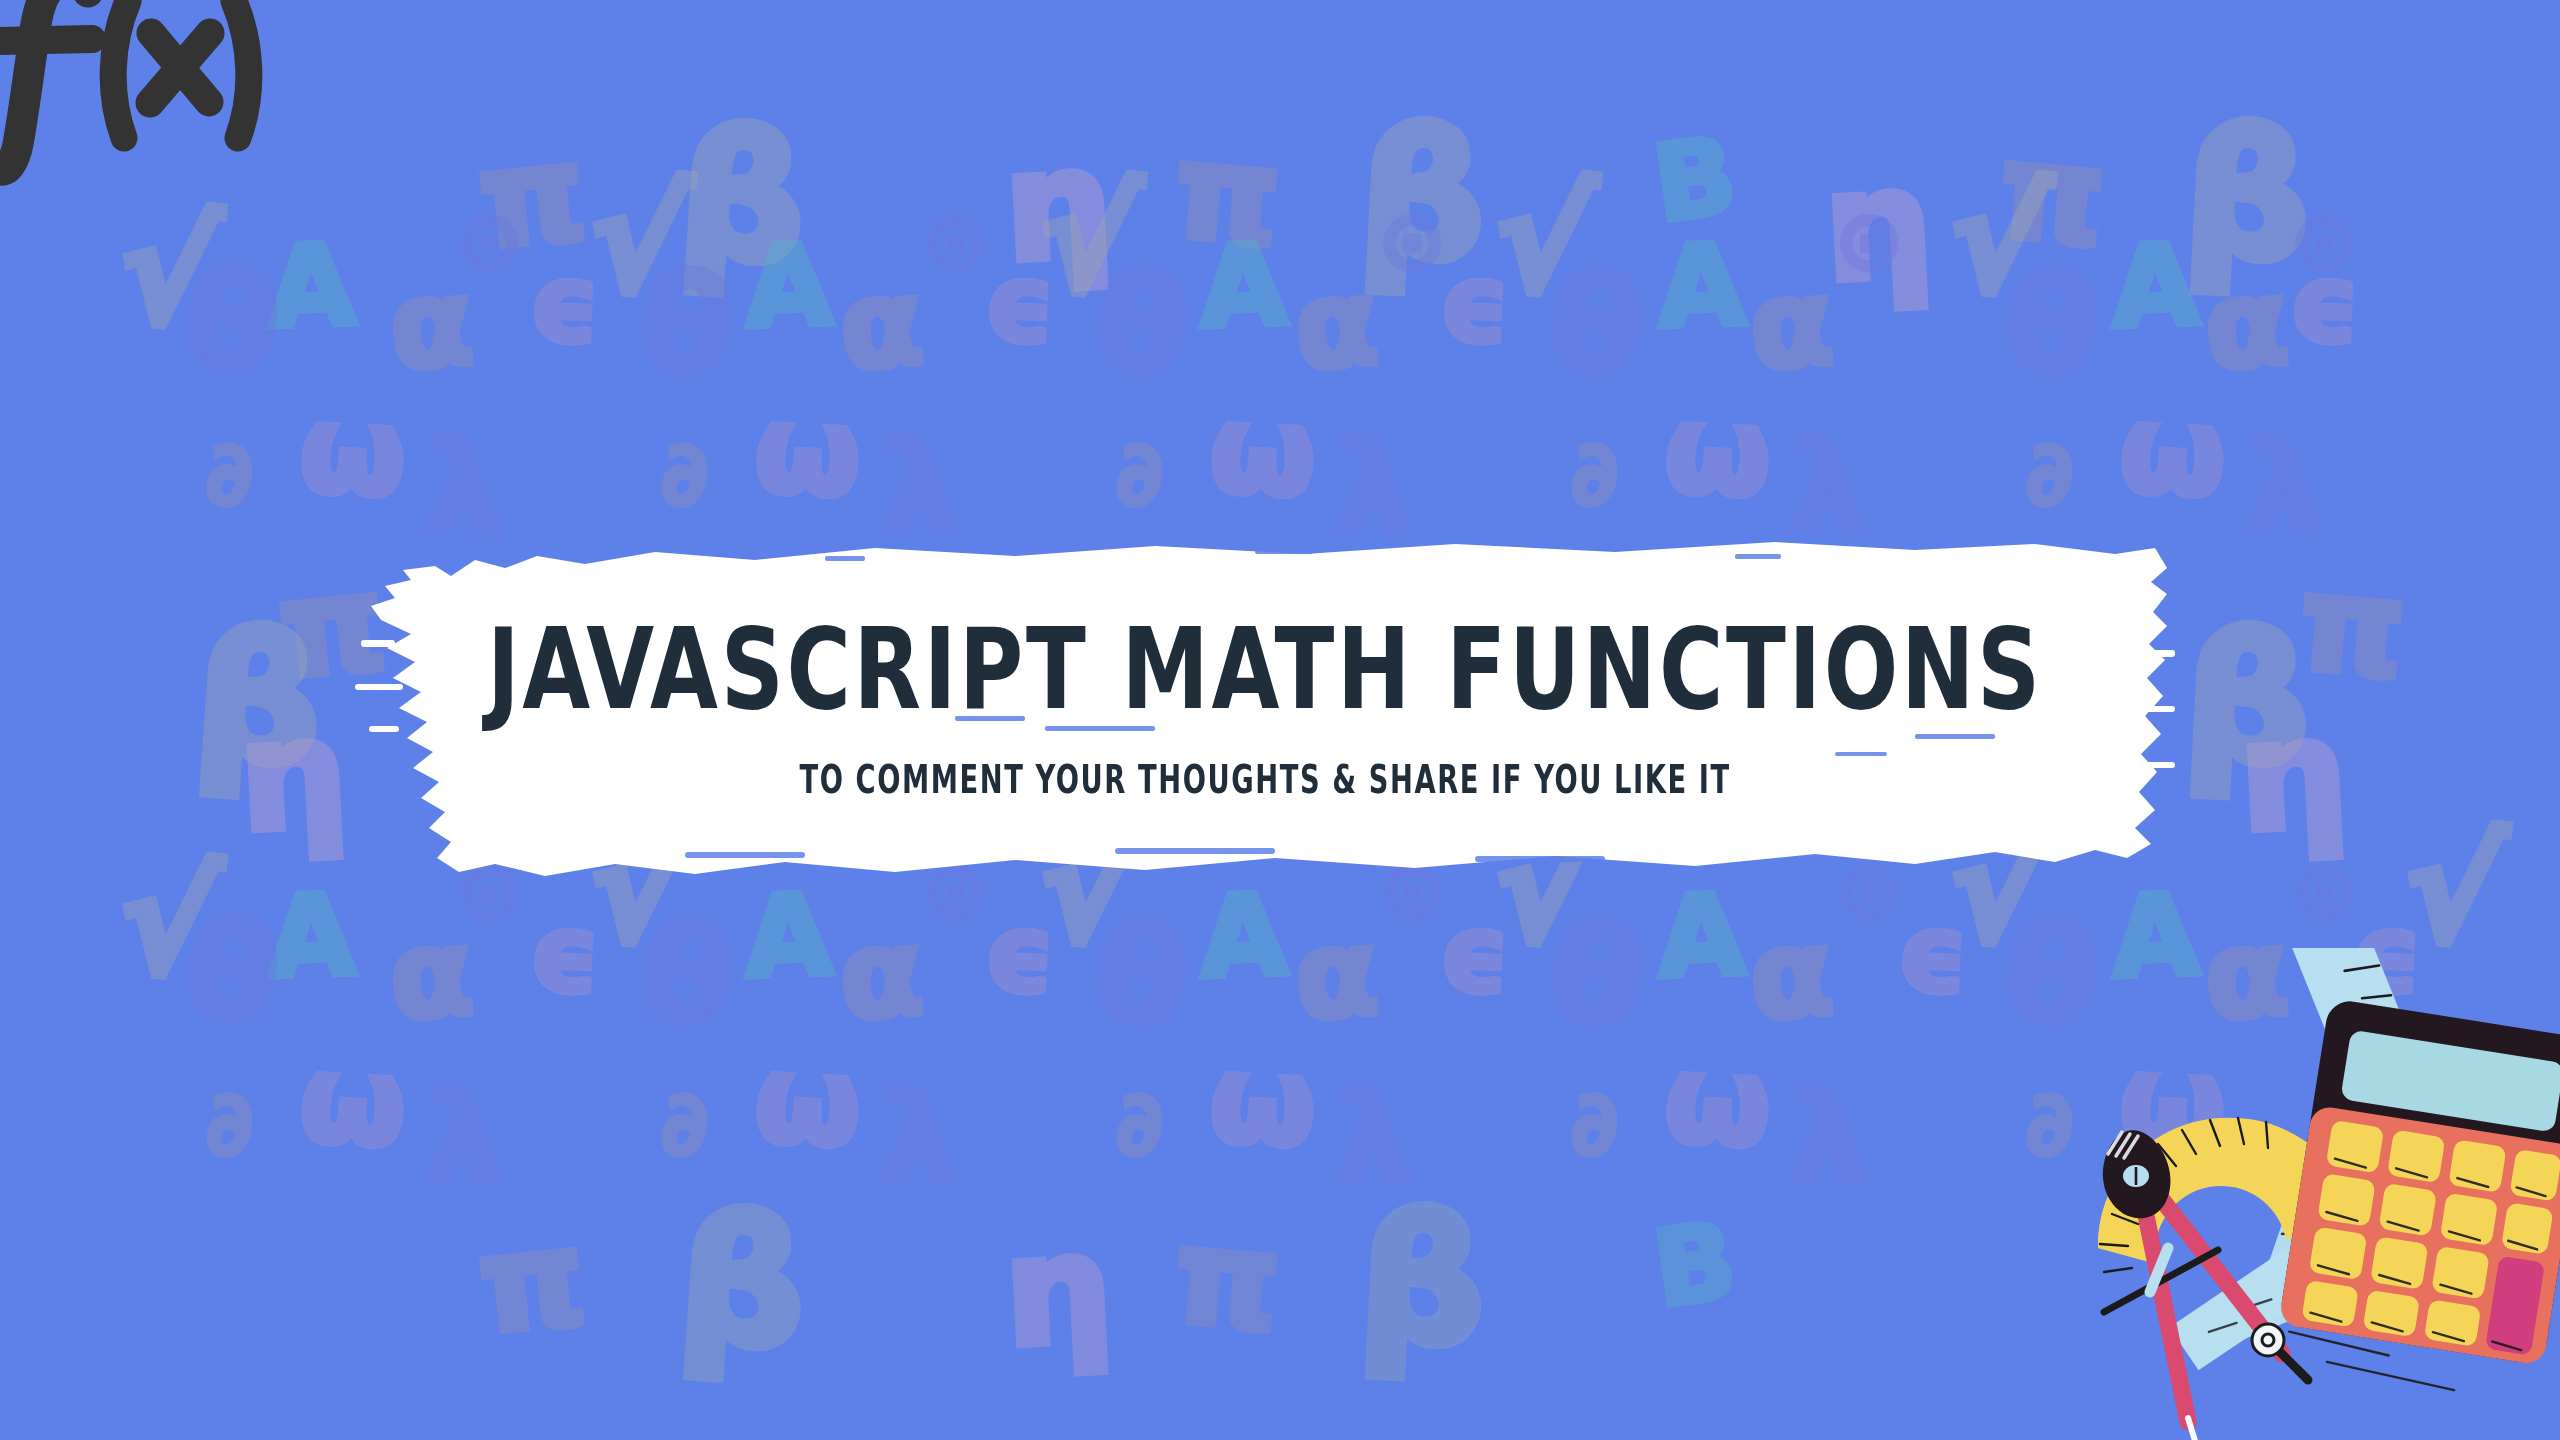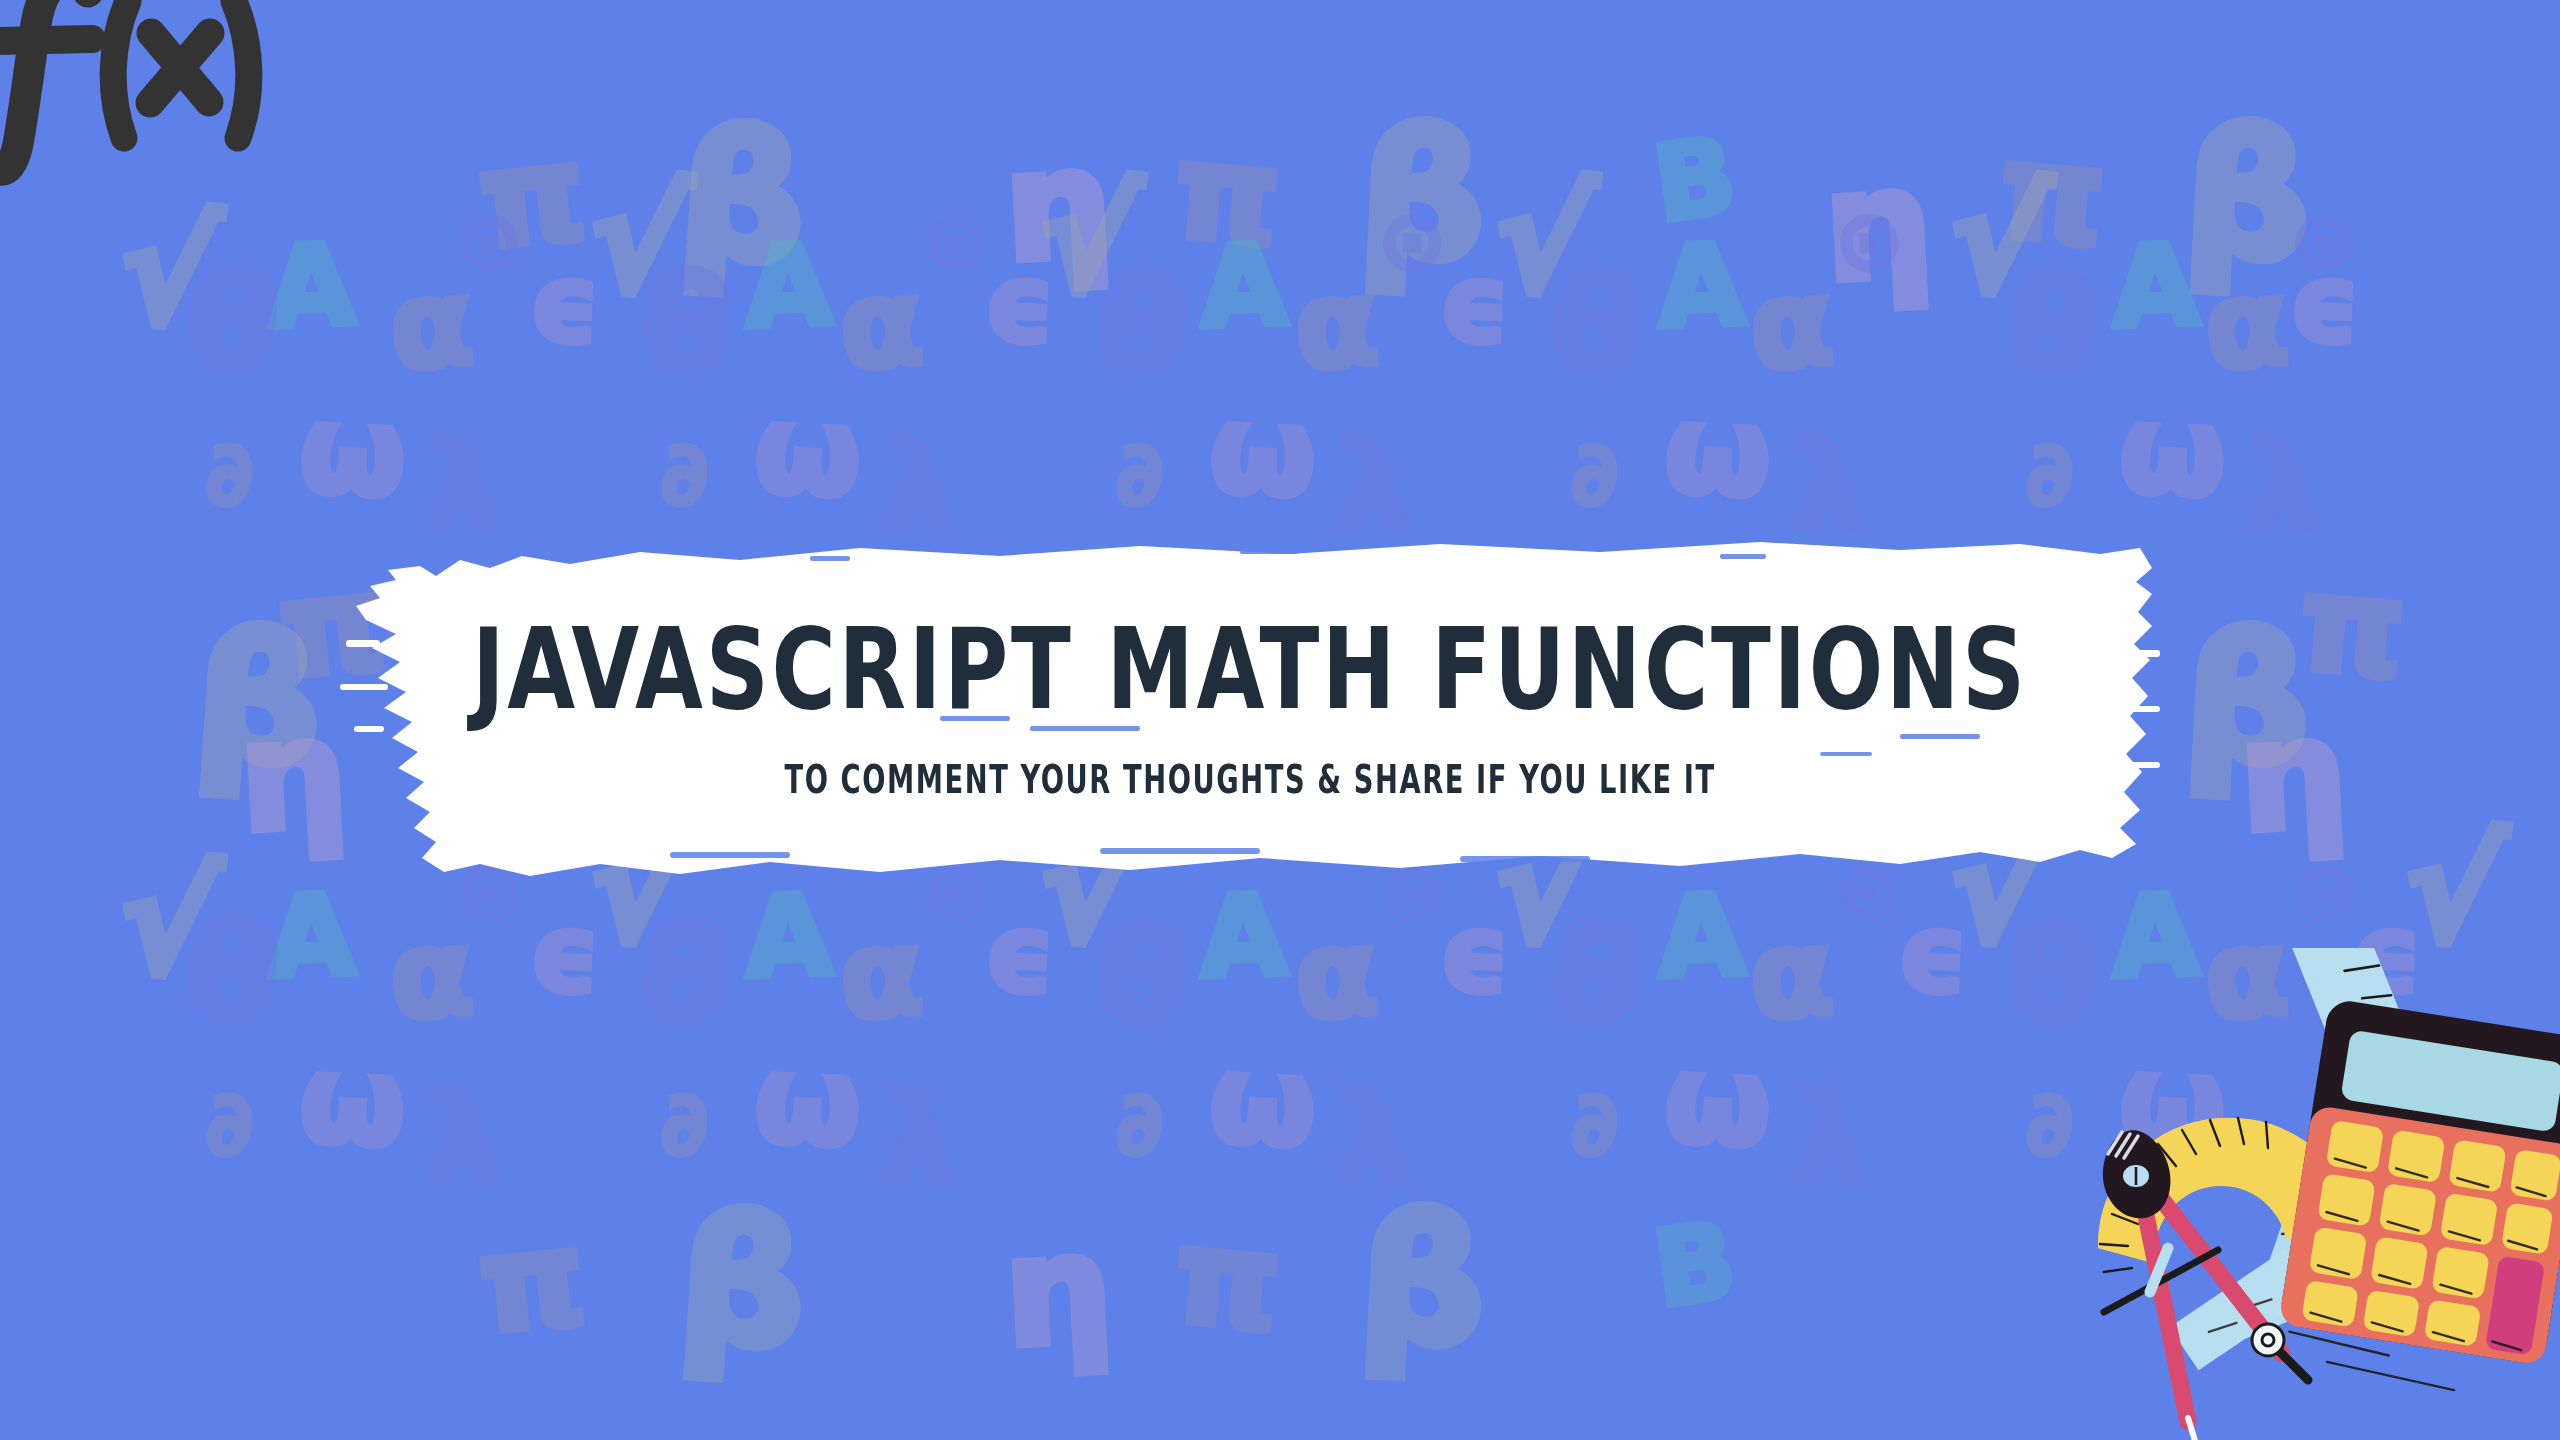--- a/index.html
+++ b/index.html
@@ -34,21 +34,21 @@
   
   #fx-logo {
     position:absolute;
     left:-12px; top:-34px;
     width:300px; height:230px;
   }
 
   
   #banner-wrap {
     position:absolute;
-    left:340px; top:520px;
+    left:355px; top:520px;
     width:1820px; height:375px;text-align:center;
   }
   #banner-brush { position:absolute; inset:0; width:100%; height:100%; }
   #banner-text {
     position:absolute; inset:0;
     display:flex; flex-direction:column;
     align-items:center; justify-content:center;
     padding-top:4px;
   }
   #headline {

